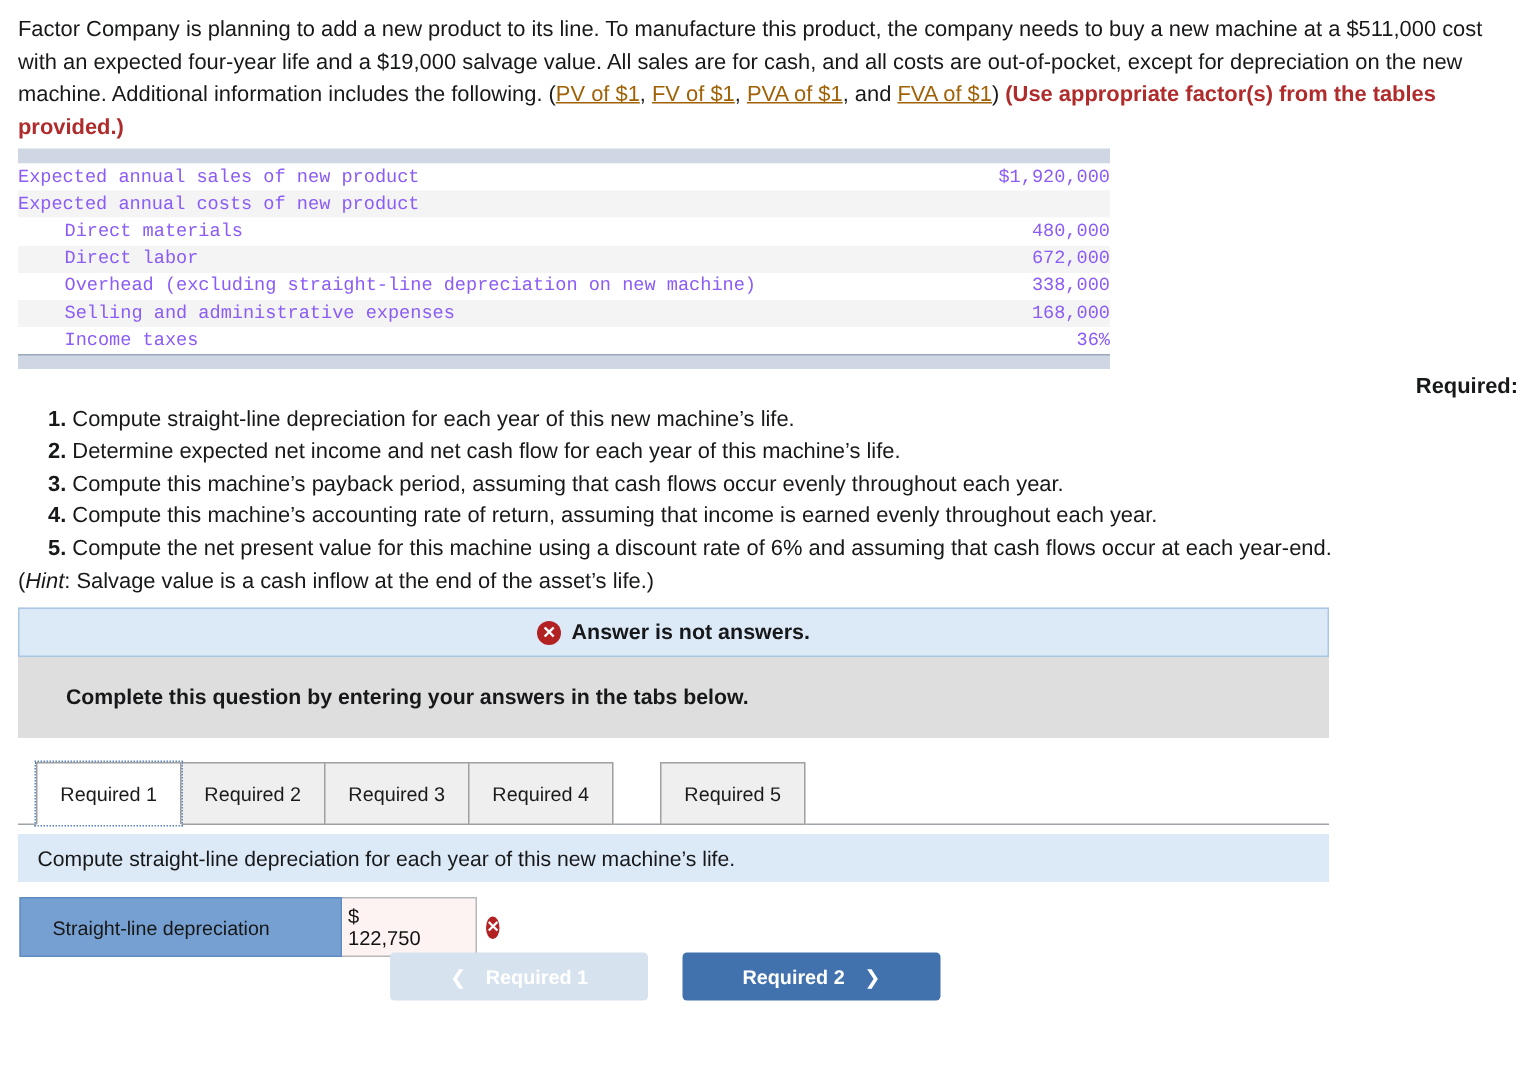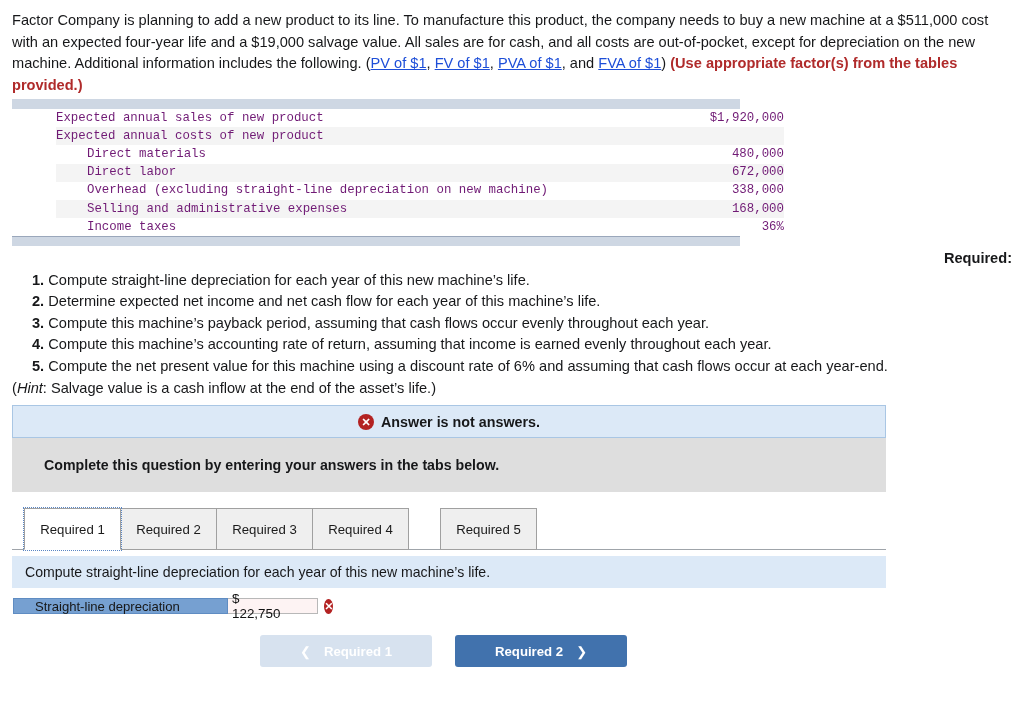--- a/index.html
+++ b/index.html
@@ -20,21 +20,21 @@
   .intro {
     position: absolute;
     left: 12px;
     top: 10px;
     width: 1000px;
     font-size: 14.6px;
     line-height: 21.5px;
     color: #17181a;
   }
   .intro a {
-    color: #1d4ed8;
+    color: #a16207;
     text-decoration: underline;
   }
   .red-bold {
     color: #b02b2b;
     font-weight: bold;
   }
 
   
   .data-table-wrap {
     position: absolute;
@@ -49,22 +49,21 @@
   .dt-bar-bottom {
     height: 9px;
     background: #ced7e3;
     border-top: 1px solid #9aa7bb;
   }
   table.data-table {
     border-collapse: collapse;
     width: 728px;
     font-family: "Liberation Mono", monospace;
     font-size: 12.4px;
-    color: #701a75;
-    margin-left: 44px;
+    color: #8b5cf6;
   }
   table.data-table td {
     padding: 0.5px 0;
     white-space: pre;
     line-height: 17.2px;
   }
   table.data-table tr.odd td { background: #f4f4f4; }
   table.data-table tr.even td { background: #ffffff; }
   td.dt-label { padding-left: 13px; }
   td.dt-label.ind { padding-left: 31px; }
@@ -183,21 +182,21 @@
     color: #17181a;
   }
 
   
   .answer-row {
     position: absolute;
     left: 13px;
     top: 598px;
     display: flex;
     align-items: stretch;
-    height: 16px;
+    height: 40px;
     border-radius: 10px;
   }
   .answer-label {
     width: 215px;
     background: #76a0d1;
     border: 1px solid #5f8cc2;
     box-sizing: border-box;
     display: flex;
     align-items: center;
     padding-left: 21px;

